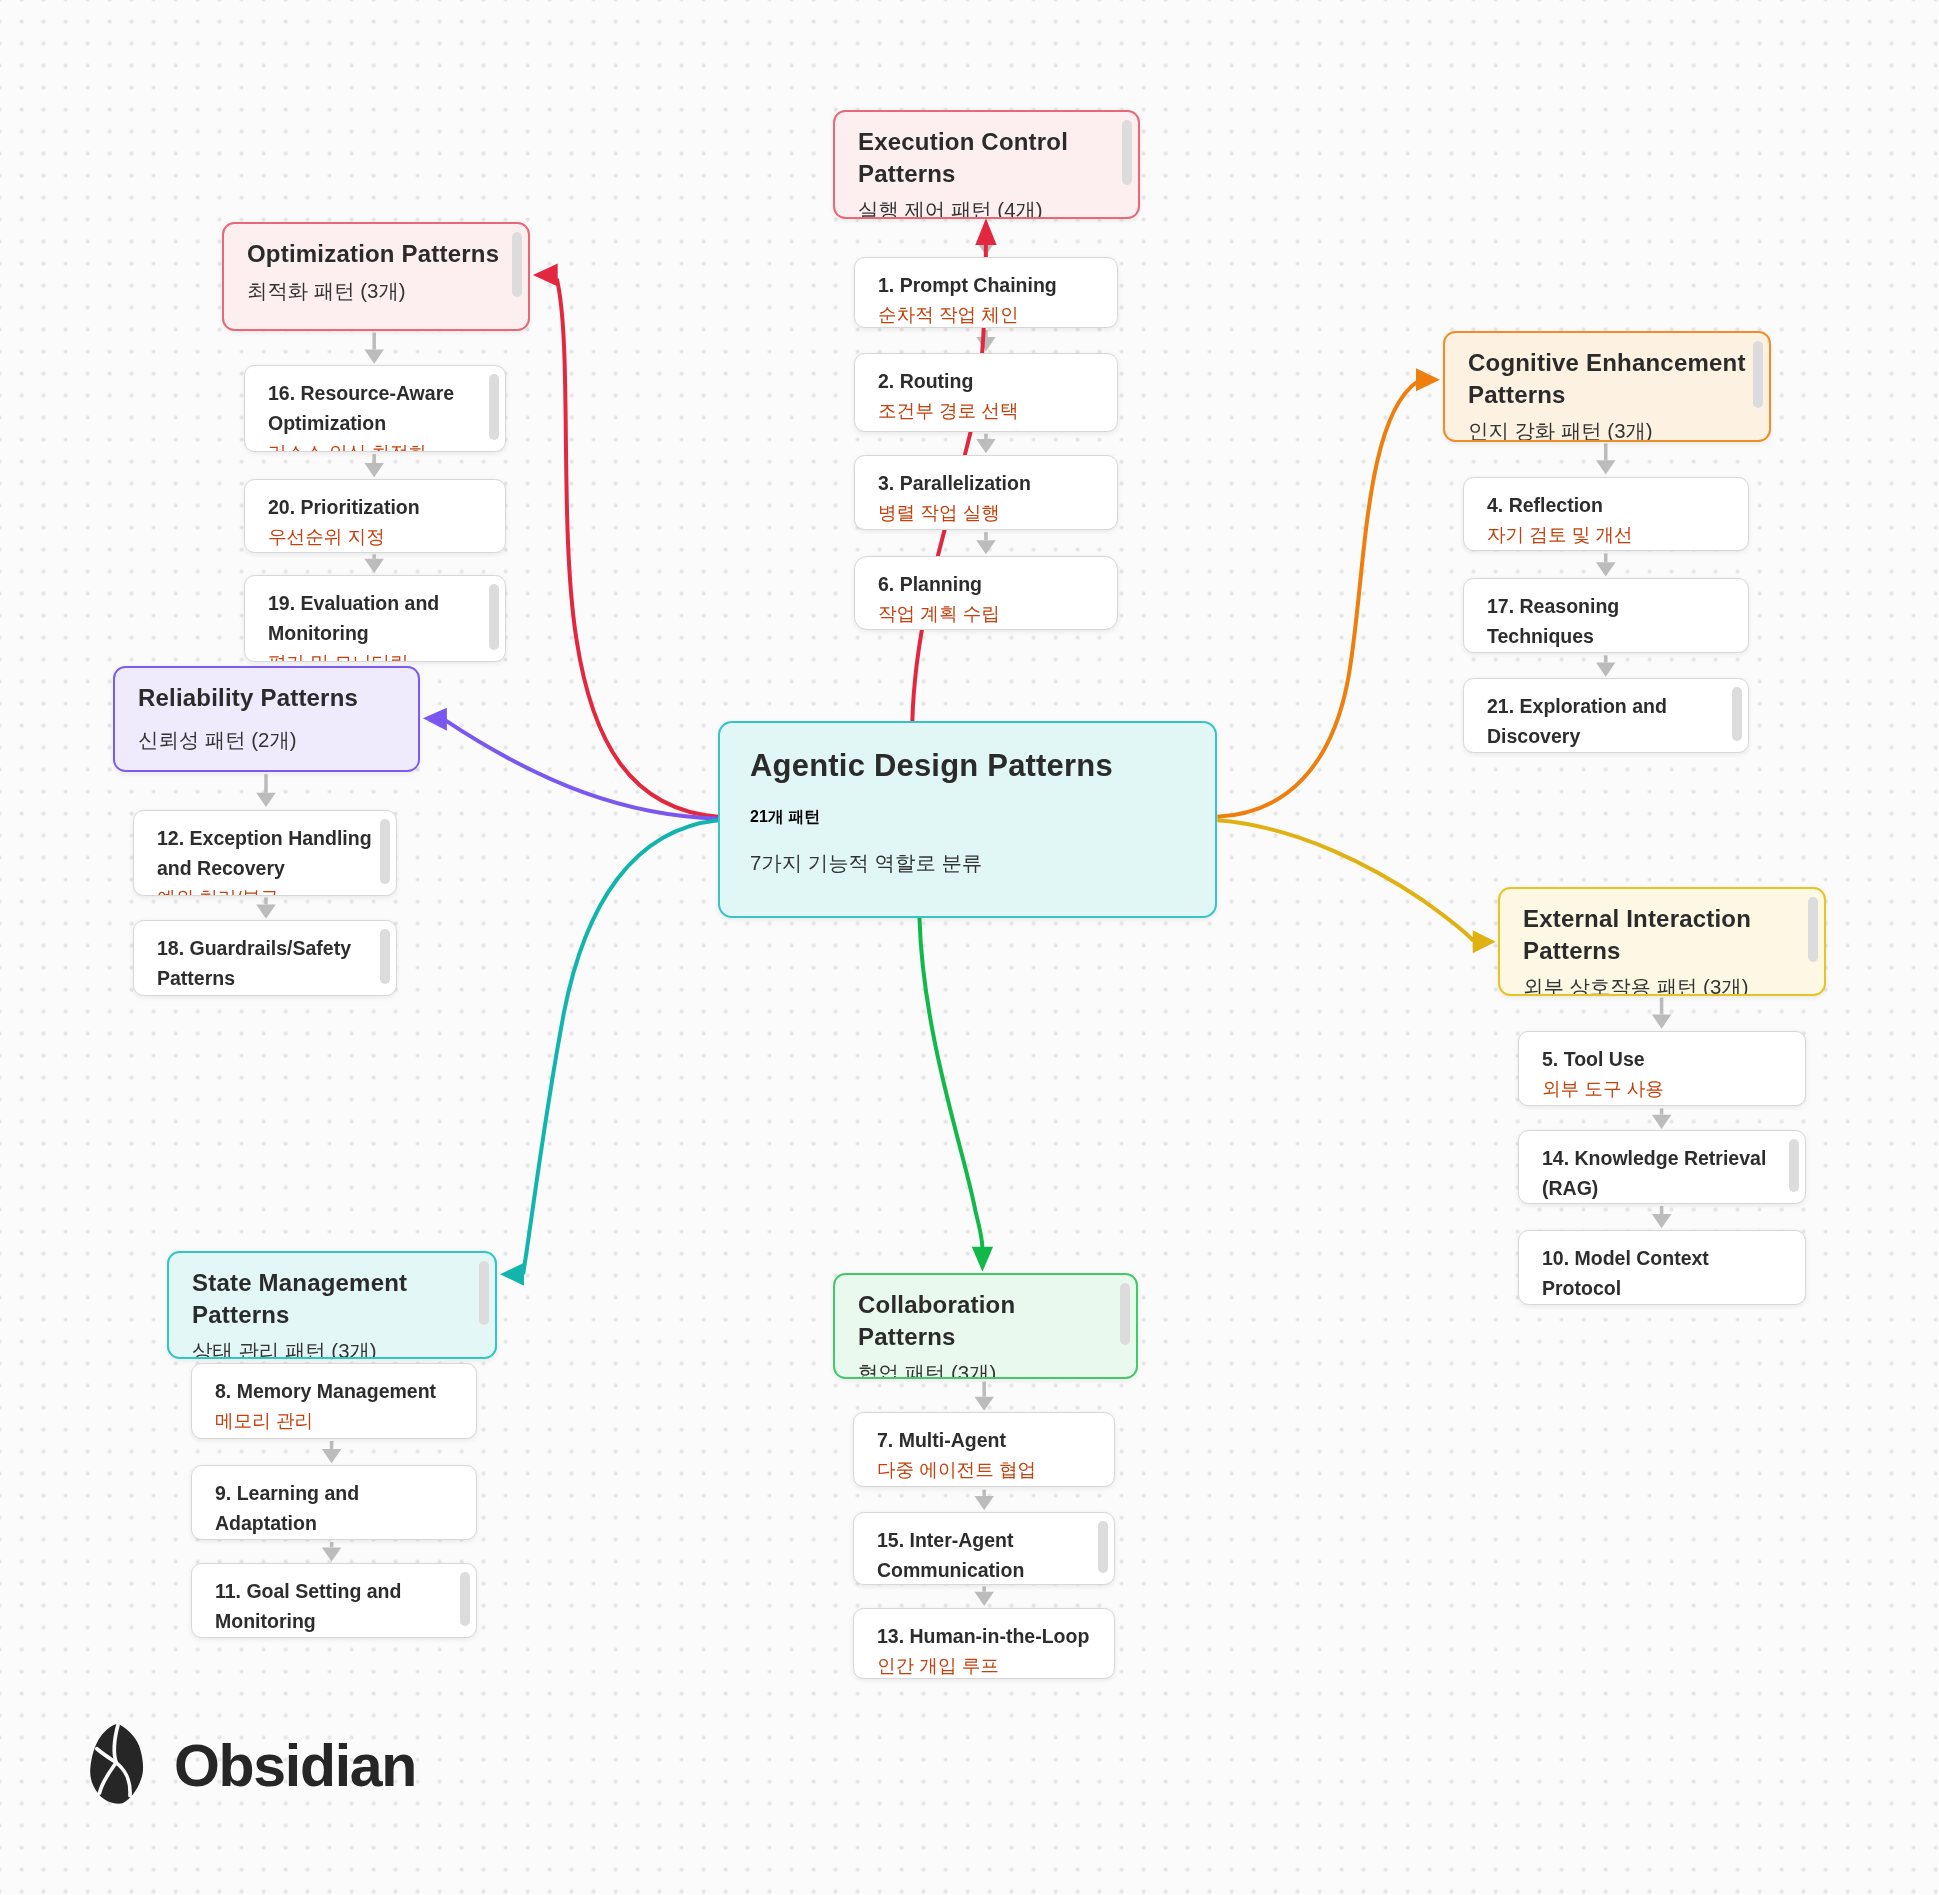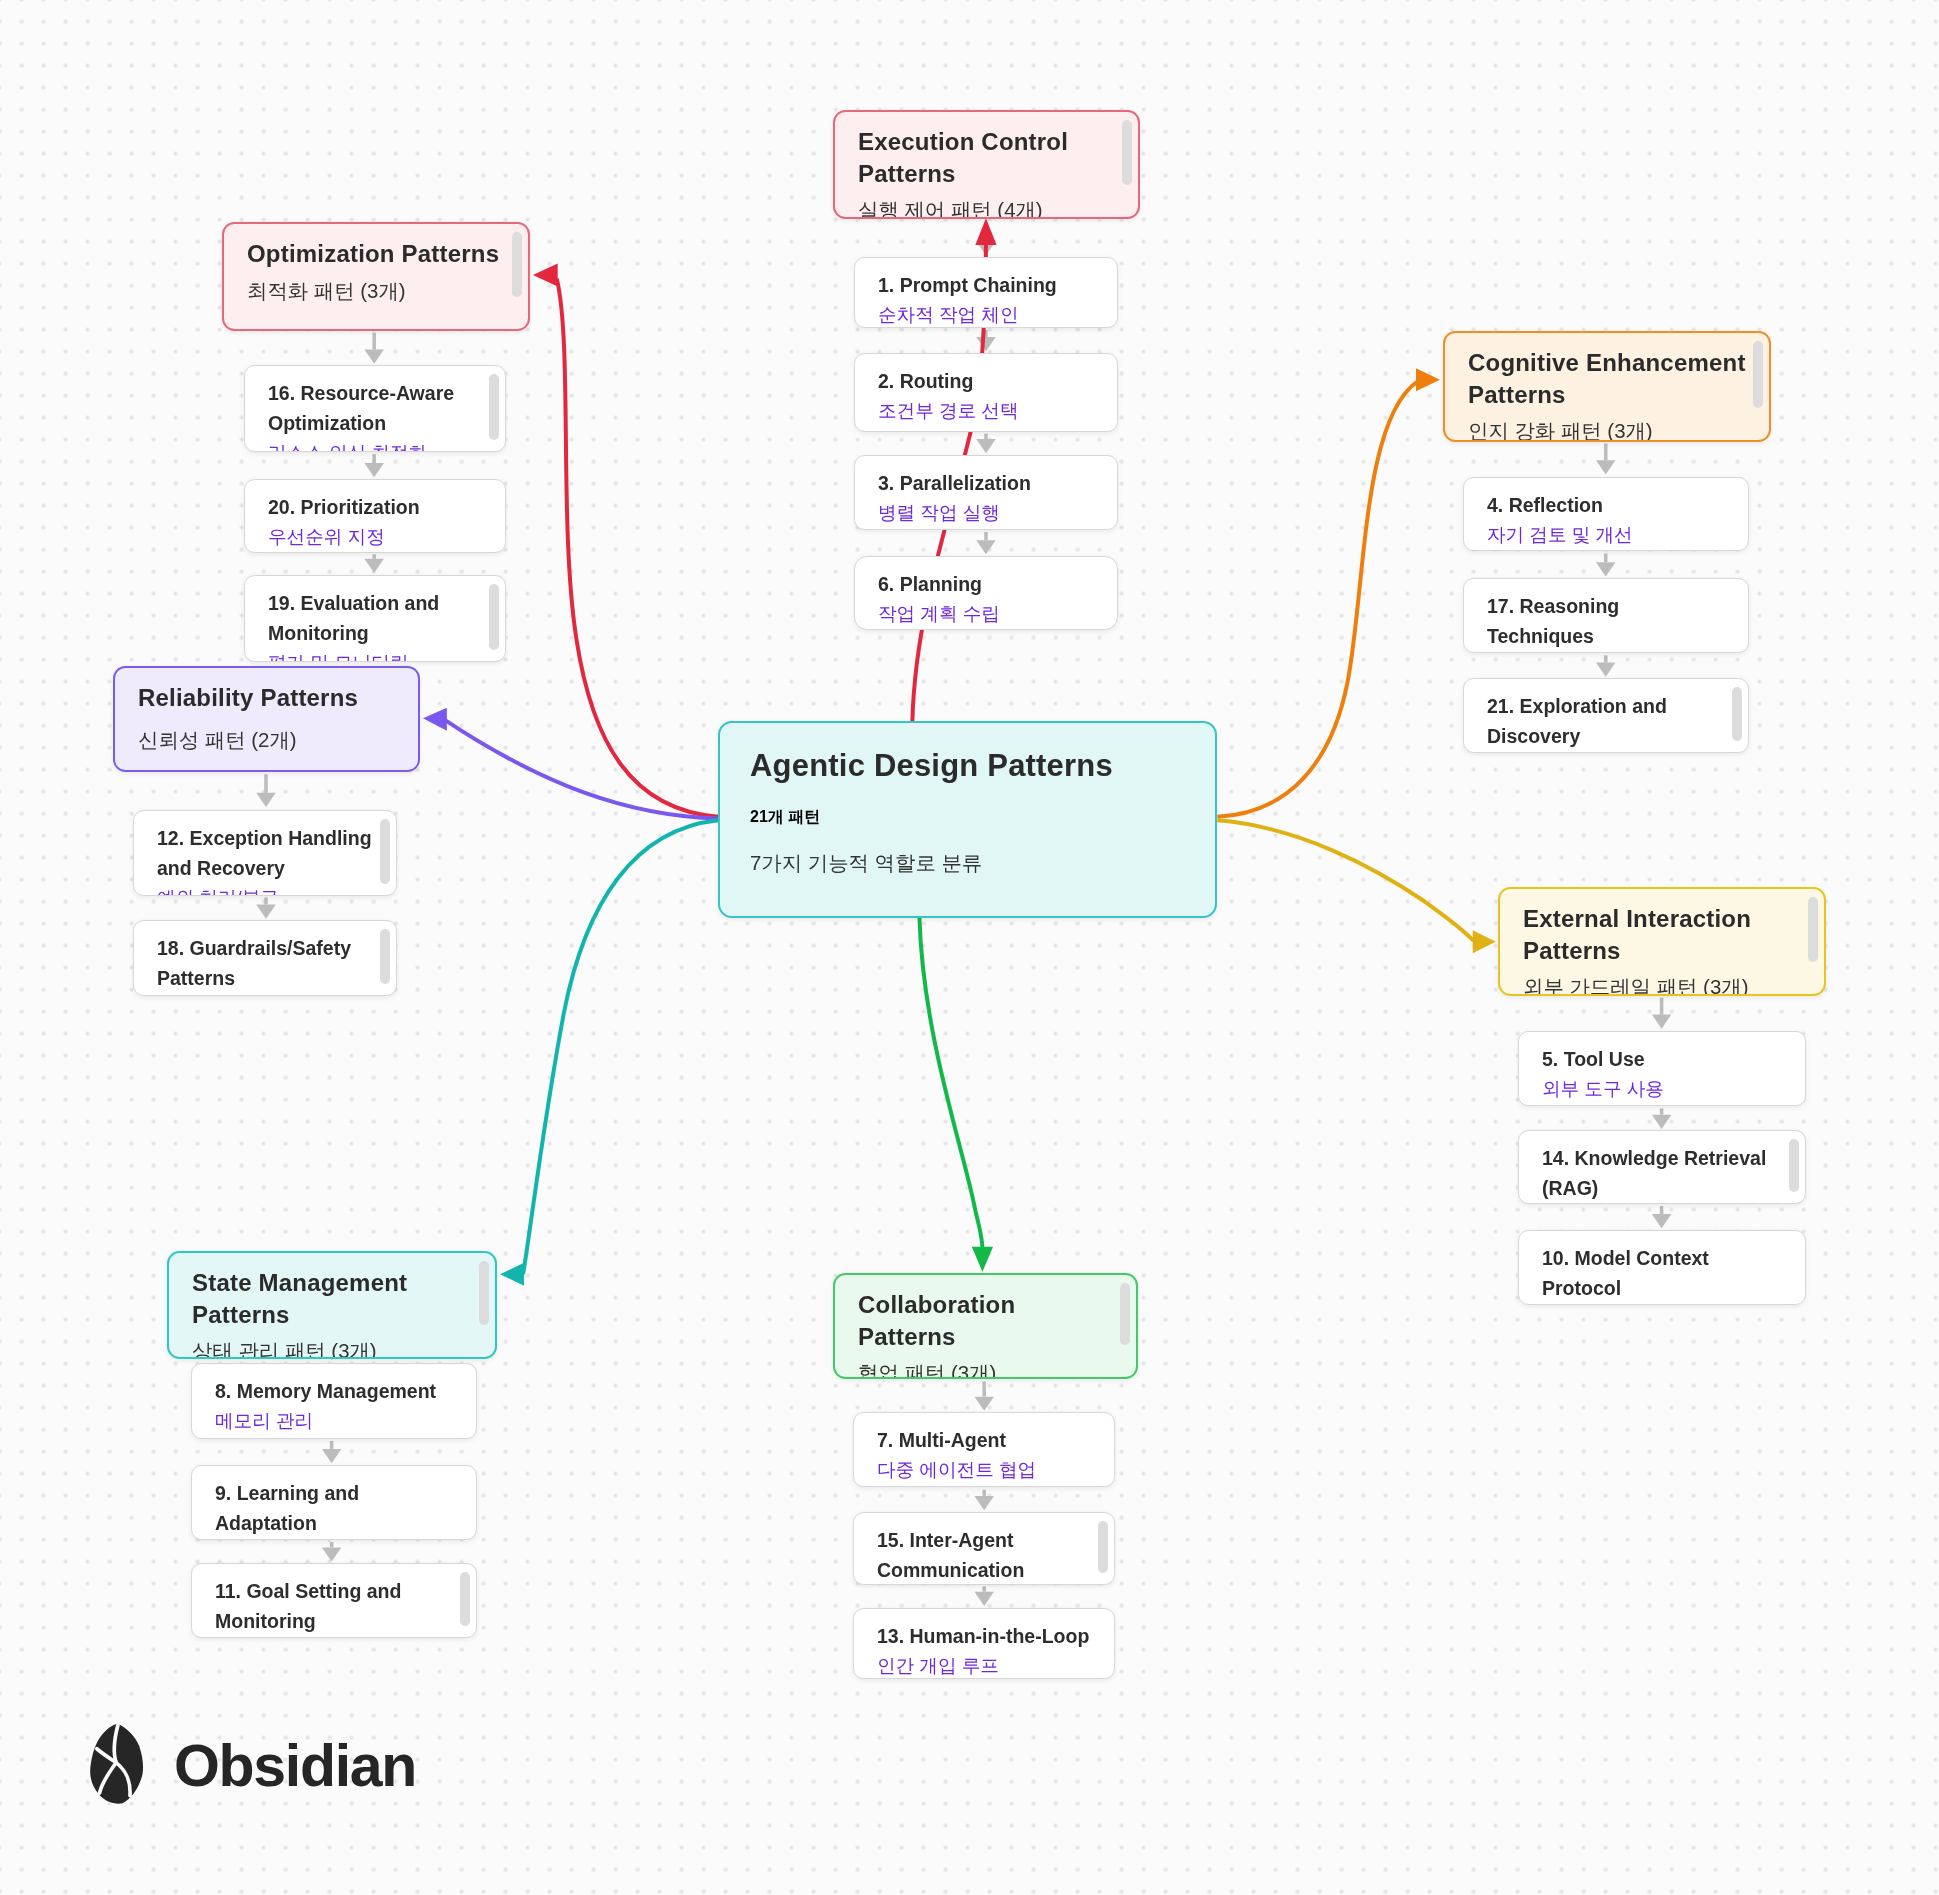--- a/index.html
+++ b/index.html
@@ -16,21 +16,21 @@
   .cat{border:2.2px solid #999;border-radius:12.4px;padding:14px 23px 0 23px;background:#fff;}
   .cat-title{font-size:24px;font-weight:bold;color:#2b2b2b;line-height:1.32;letter-spacing:0.2px;}
   .cat-sub{font-size:20.4px;color:#333;margin-top:8.9px;line-height:1.25;}
   .cat-sub.roomy{margin-top:14px;}
   .center-box{border:2.2px solid #38c3c7;border-radius:14px;background:#e1f7f6;padding:25px 30px 0 30px;}
   .center-title{font-size:31px;font-weight:bold;color:#2b2b2b;letter-spacing:0.2px;}
   .center-line1{font-size:16px;font-weight:bold;color:#000000;margin-top:23px;}
   .center-line2{font-size:20.4px;color:#333;margin-top:21px;}
   .node{border:1.3px solid #d7d7d7;border-radius:10.6px;background:#ffffff;padding:13.3px 23px 0 23px;}
   .n-title{font-size:19.5px;font-weight:bold;color:#2d2d2d;line-height:1.5;}
-  .n-sub{font-size:18.6px;color:#6d28d9;line-height:1.4;margin-top:1.8px;}
+  .n-sub{font-size:18.6px;color:#c2410c;line-height:1.4;margin-top:1.8px;}
   .thumb{position:absolute;right:6.2px;width:9.8px;border-radius:5.3px;background:#dcdcdc;}
   .thumb.cat-thumb{top:8px;bottom:32px;}
   .thumb.node-thumb{top:8px;bottom:11.5px;}
   .logo{position:absolute;left:87px;top:1722px;z-index:2;display:flex;align-items:center;}
   .logo-word{font-size:59px;font-weight:800;color:#262626;letter-spacing:-1.3px;margin-left:25px;margin-top:5.3px;}
 </style>
 </head>
 <body>
 
 <div class="stage">
@@ -202,21 +202,21 @@
     <div class="n-sub">추론 기법</div>
   </div>
   <div class="box node" style="left:1463px;top:678px;width:286px;height:75px;">
     <div class="n-title">21. Exploration and Discovery</div>
     <div class="n-sub">탐색 및 발견</div>
     <div class="thumb node-thumb"></div>
   </div>
 
   <div class="box cat" style="left: 1498px; top: 887px; width: 328px; height: 109px; border-color: rgb(231, 195, 36); background-color: rgb(253, 248, 227);">
     <div class="cat-title">External Interaction Patterns</div>
-    <div class="cat-sub">외부 가드레일 패턴 (3개)</div>
+    <div class="cat-sub">외부 상호작용 패턴 (3개)</div>
     <div class="thumb cat-thumb"></div>
   </div>
   <div class="box node" style="left:1518px;top:1031px;width:288px;height:75px;border-radius:10px;">
     <div class="n-title">5. Tool Use</div>
     <div class="n-sub">외부 도구 사용</div>
   </div>
   <div class="box node" style="left:1518px;top:1130px;width:288px;height:74px;">
     <div class="n-title">14. Knowledge Retrieval (RAG)</div>
 
     <div class="thumb node-thumb"></div>

